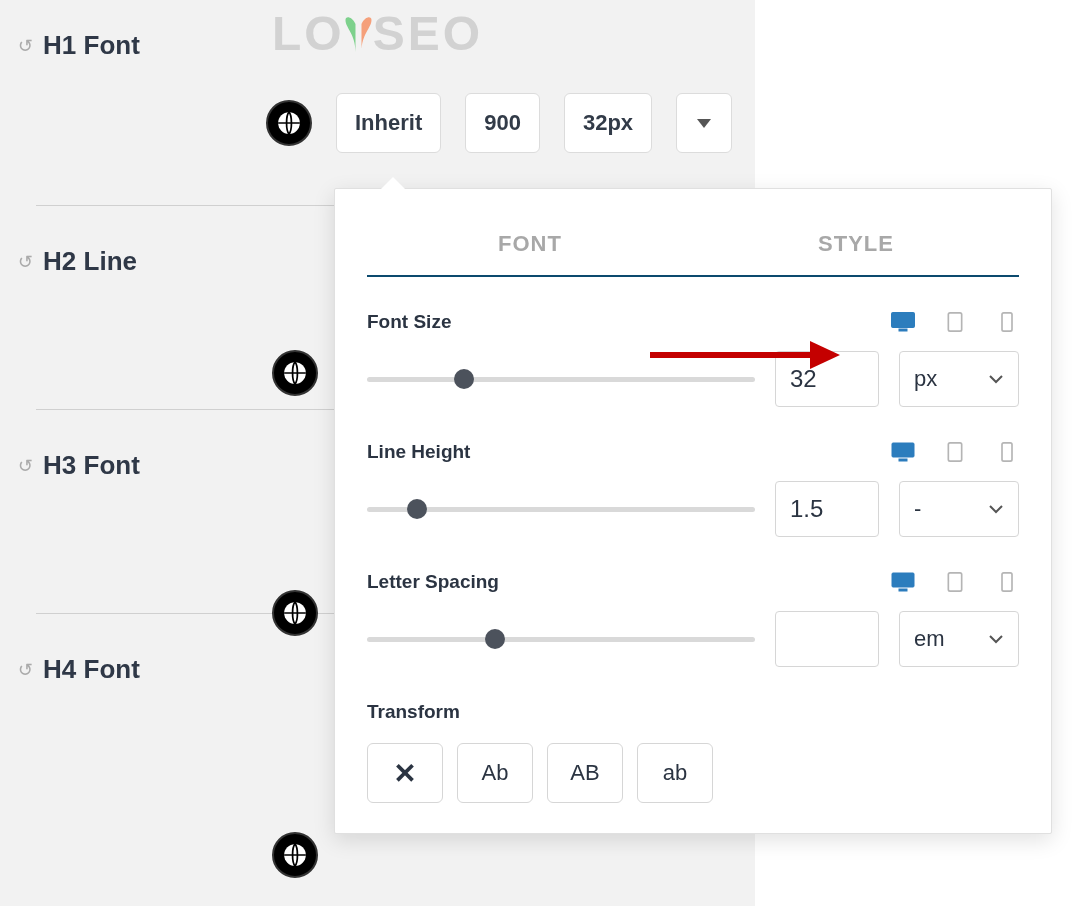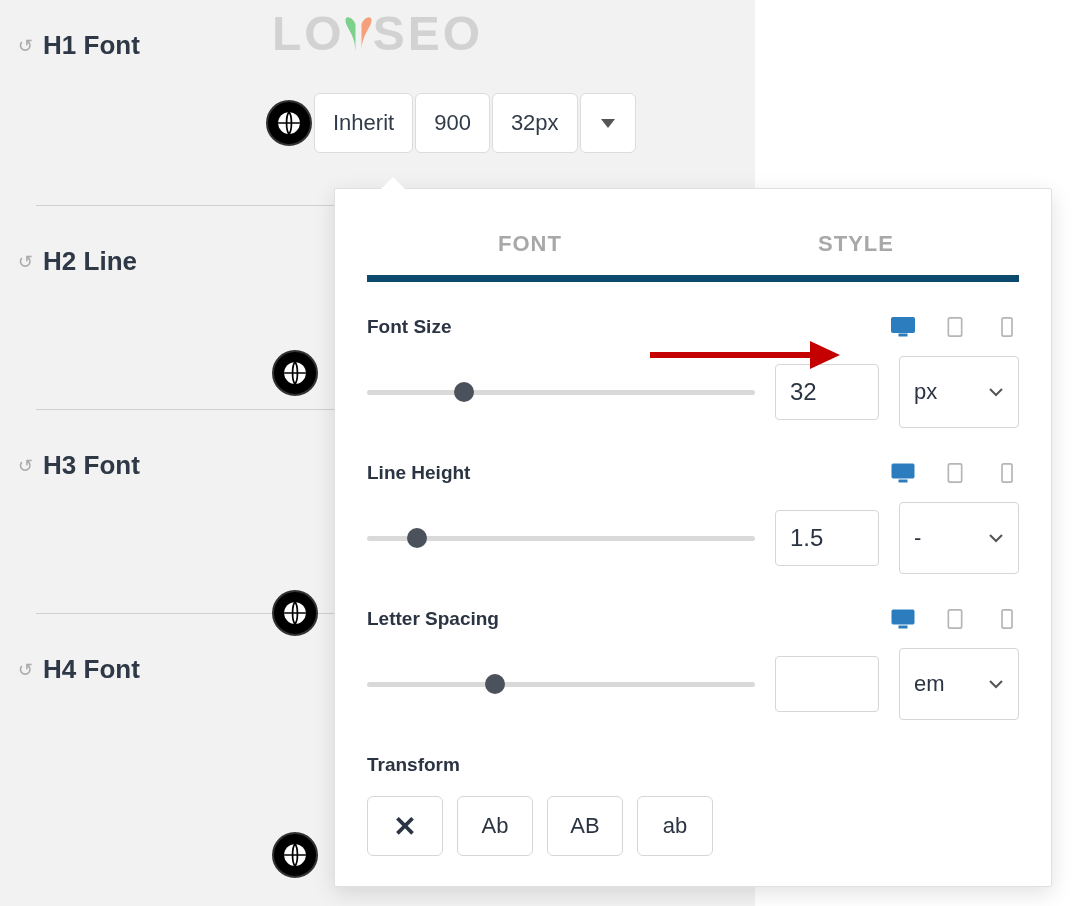--- a/index.html
+++ b/index.html
@@ -7,54 +7,54 @@
   
   .sidebar { width: 755px; height: 100%; background: #f2f2f2; position: relative; padding-top: 0; }
   
   .watermark { position: absolute; top: 6px; left: 50%; transform: translateX(-50%); font-size: 48px; font-weight: 800; color: #d2d2d2; letter-spacing: 3px; display: flex; align-items: center; z-index: 0; }
   
   .font-row { position: relative; padding: 18px 0 0 18px; }
   .font-label-line { display: flex; align-items: center; gap: 10px; }
   .reset-icon { color: #aaa; font-size: 18px; display: inline-block; transform: scaleX(-1); }
   .font-label { font-size: 26px; font-weight: 700; color: #2f3847; }
   
-  .chip-area { margin-top: 32px; padding-left: 248px; display: flex; align-items: center; gap: 2px; }
+  .chip-area { margin-top: 32px; padding-left: 248px; display: flex; align-items: center; gap: 24px; font-weight: bold; }
   .globe-btn { width: 46px; height: 46px; border-radius: 50%; background: #000; color: #fff; display: flex; align-items: center; justify-content: center; border: 2px solid #333; cursor: pointer; }
   .globe-btn svg { width: 26px; height: 26px; fill: #fff; }
   
   .chip { background: #fff; border: 1px solid #dcdcdc; border-radius: 6px; height: 60px; display: flex; align-items: center; justify-content: center; font-size: 22px; color: #323b48; padding: 0 18px; cursor: pointer; }
   .chip.caret { width: 56px; padding: 0; }
   .caret-down { width: 0; height: 0; border-left: 7px solid transparent; border-right: 7px solid transparent; border-top: 9px solid #555; }
   
   .sep { height: 1px; background: #d0d0d0; margin: 40px 0 0 18px; width: 718px; }
   
   
   .popover { position: absolute; top: 188px; left: 334px; width: 718px; background: #fff; border: 1px solid #e0e0e0; box-shadow: 0 6px 22px rgba(0,0,0,0.12); border-radius: 2px; padding: 0 32px 30px 32px; z-index: 20; }
   .popover:before { content: ""; position: absolute; top: -12px; left: 46px; width: 0; height: 0; border-left: 12px solid transparent; border-right: 12px solid transparent; border-bottom: 12px solid #fff; }
   
-  .tabs { display: flex; justify-content: space-between; margin-top: 30px; border-bottom: 7px solid #0c4a6e; }
+  .tabs { display: flex; justify-content: space-between; margin-top: 30px; border-bottom: 2px solid #0c4a6e; }
   .tab { flex: 1; text-align: center; font-size: 22px; font-weight: 700; letter-spacing: 1px; color: #a8a8a8; padding: 12px 0 18px 0; cursor: pointer; }
   .tab.active { color: #1f2733; border-bottom: 4px solid #4a88c6; margin-bottom: -1px; }
   
   .section { margin-top: 34px; }
   .section-head { display: flex; align-items: center; justify-content: space-between; }
   .section-title { font-size: 19px; font-weight: 600; color: #2b3442; }
   .device-icons { display: flex; gap: 28px; align-items: center; }
   .dev-icon { width: 24px; height: 20px; cursor: pointer; }
   .dev-icon svg { width: 100%; height: 100%; }
   .dev-icon.active svg { stroke: #2c7dbd; fill: #2c7dbd; }
   .dev-icon.inactive svg { stroke: #b5b5b5; fill: none; }
   
   .slider-row { display: flex; align-items: center; gap: 20px; margin-top: 18px; }
   .slider { flex: 1; position: relative; height: 30px; display: flex; align-items: center; }
   .slider-track { height: 5px; background: #d9d9d9; width: 100%; border-radius: 3px; }
   .slider-thumb { position: absolute; width: 20px; height: 20px; border-radius: 50%; background: #4c525c; top: 50%; transform: translate(-50%, -50%); cursor: pointer; }
   
   .num-input { width: 104px; height: 56px; border: 1px solid #d6d6d6; border-radius: 4px; font-size: 24px; color: #2b3442; padding: 0 14px; }
-  .unit-select { width: 120px; height: 72px; border: 1px solid #d6d6d6; border-radius: 4px; display: flex; align-items: center; justify-content: space-between; padding: 0 14px; font-size: 22px; color: #2b3442; cursor: pointer; }
+  .unit-select { width: 120px; height: 56px; border: 1px solid #d6d6d6; border-radius: 4px; display: flex; align-items: center; justify-content: space-between; padding: 0 14px; font-size: 22px; color: #2b3442; cursor: pointer; }
   
   .transform-btns { display: flex; gap: 14px; margin-top: 20px; }
   .t-btn { width: 76px; height: 60px; border: 1px solid #d6d6d6; border-radius: 6px; background: #fff; display: flex; align-items: center; justify-content: center; font-size: 22px; color: #2b3442; cursor: pointer; }
   .t-btn .x { font-size: 28px; font-weight: 700; }
   
   
   .red-arrow { position: absolute; top: 335px; left: 650px; z-index: 30; pointer-events: none; }
   .red-arrow svg { width: 190px; height: 40px; }
   
   

